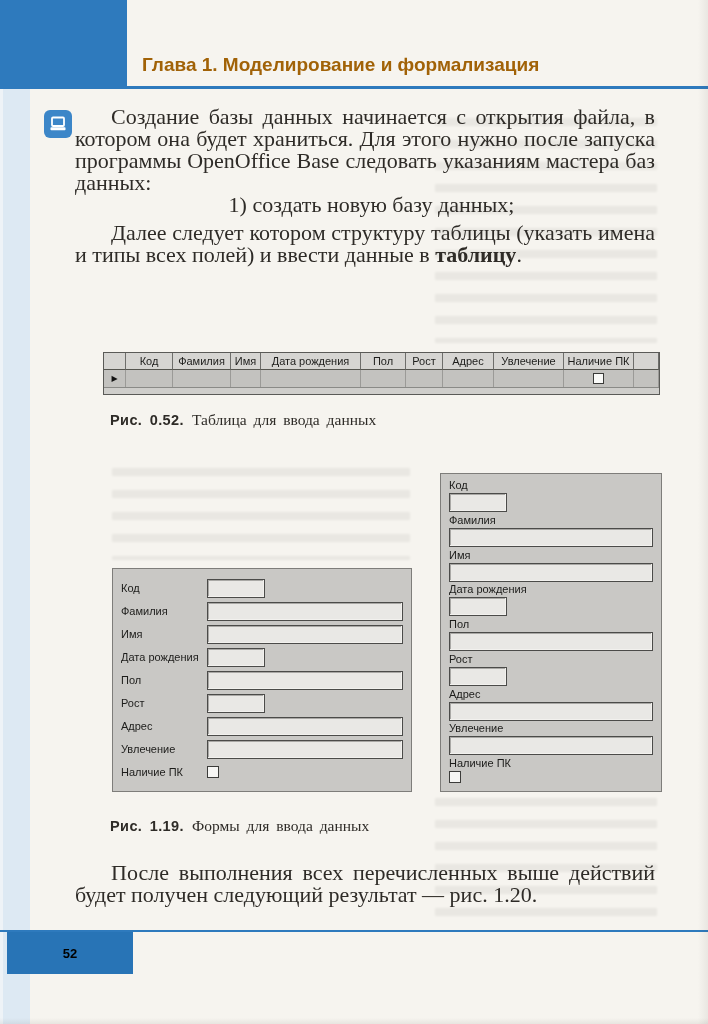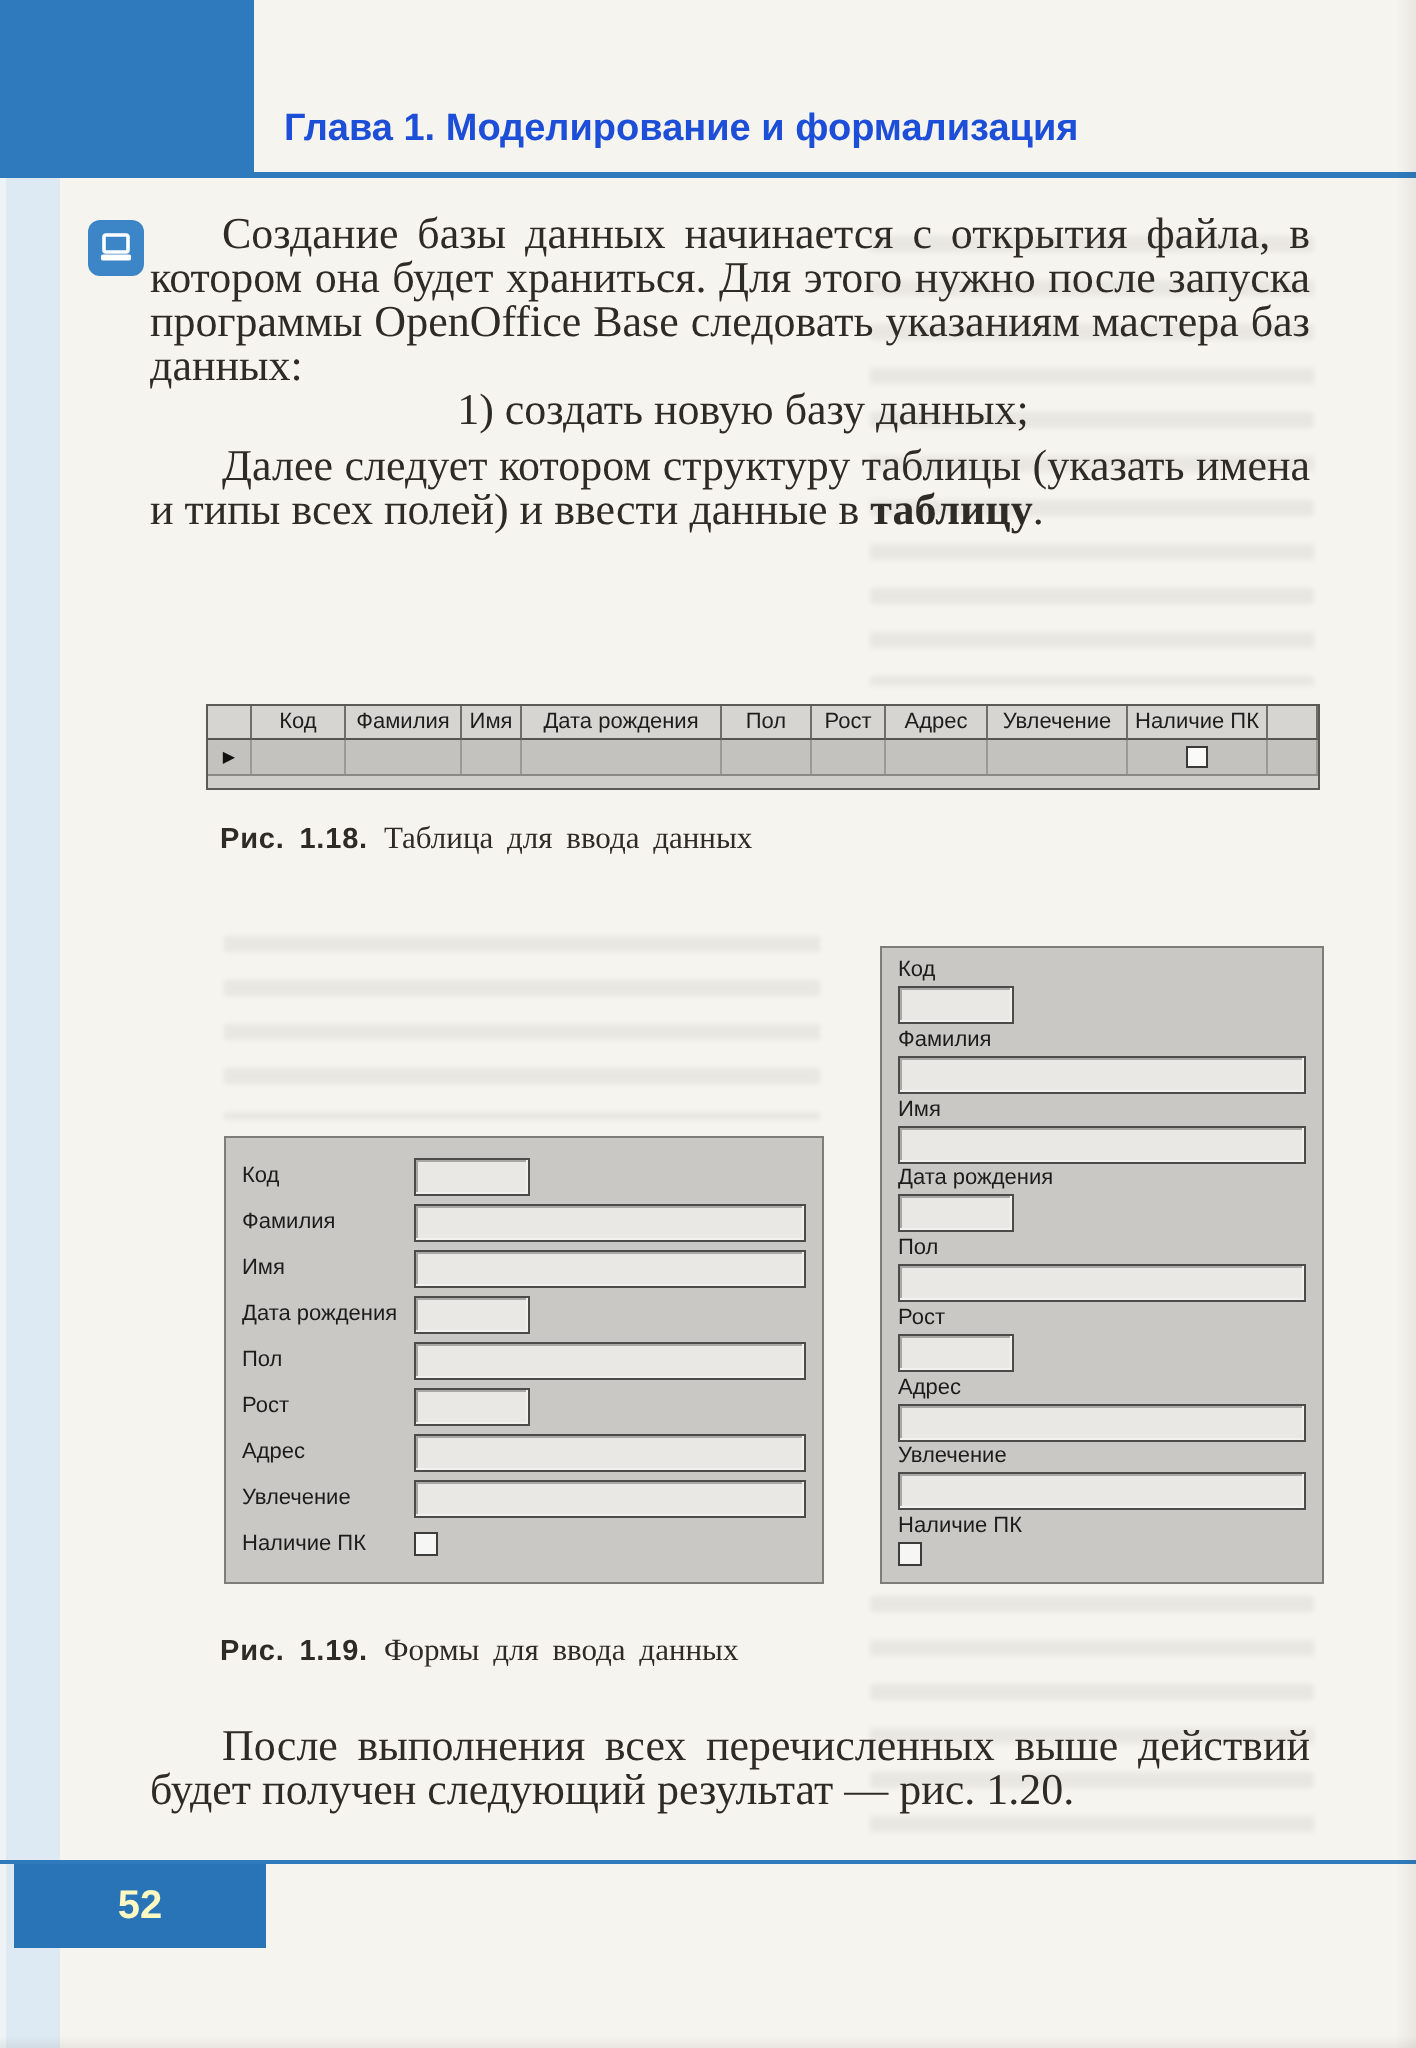--- a/index.html
+++ b/index.html
@@ -14,21 +14,21 @@
   .left-edge{position:absolute;left:0;top:0;width:3px;height:1024px;background:#eef3f7;}
   .right-edge{position:absolute;right:0;top:0;width:10px;height:1024px;
     background:linear-gradient(to left, rgba(60,55,45,0.07), rgba(60,55,45,0));}
   .bottom-edge{position:absolute;left:0;bottom:0;width:708px;height:6px;
     background:linear-gradient(to top, rgba(60,55,45,0.08), rgba(60,55,45,0));}
   .corner-block{position:absolute;left:0;top:0;width:127px;height:86px;background:#2e7abd;}
   .header-rule{position:absolute;left:0;top:86px;width:708px;height:3px;background:#2e7abd;}
   .chapter-title{
     position:absolute;left:142px;top:54px;
     font-family:"Liberation Sans", sans-serif;font-weight:bold;font-size:19px;
-    color:#1d4ed8;white-space:nowrap;
+    color:#a16207;white-space:nowrap;
   }
   .margin-icon{
     position:absolute;left:44px;top:110px;width:28px;height:28px;border-radius:6px;
     background:#3c86c8;display:flex;align-items:center;justify-content:center;
   }
   
   .textcol{position:absolute;left:75px;width:580px;font-size:22px;line-height:22px;text-align:justify;}
   .textcol p{margin:0;text-indent:36px;}
   #para1{top:106px;}
   #para23{top:222px;}
@@ -86,21 +86,21 @@
   }
   #bleed1{left:435px;top:118px;width:222px;height:225px;}
   #bleed2{left:112px;top:468px;width:298px;height:92px;}
   #bleed3{left:435px;top:798px;width:222px;height:122px;}
   
   .footer-rule{position:absolute;left:0;top:930px;width:708px;height:2px;background:#2e7abd;}
   .footer-block{
     position:absolute;left:7px;top:932px;width:126px;height:42px;background:#2874b6;
     display:flex;align-items:center;justify-content:center;
   }
-  .page-number{font-family:"Liberation Sans", sans-serif;font-weight:bold;font-size:20px;color:#fef9c3;}
+  .page-number{font-family:"Liberation Sans", sans-serif;font-weight:bold;font-size:13px;color:#000000;}
 </style>
 </head>
 <body>
 
 <div class="left-strip"></div>
 <div class="left-edge"></div>
 
 <div class="corner-block"></div>
 <div class="header-rule"></div>
 <div class="chapter-title">Глава 1. Моделирование и формализация</div>
@@ -153,21 +153,21 @@
       <div class="tcell" style="width: 70px;"></div>
       <div class="tcell" style="width: 70px;">
         <div class="tcheckbox"></div>
       </div>
       <div class="tcell" style="width: 25px;"></div>
     </div>
   <div class="tsliver"></div>
 </div>
 
 <div class="caption" id="caption118">
-  <span class="cap-label">Рис. 1.18.</span><span>Таблица для ввода данных</span>
+  <span class="cap-label">Рис. 0.52.</span><span>Таблица для ввода данных</span>
 </div>
 
 <div class="formpanel" id="form-left">
     <div class="hrow">
       <span class="flabel">Код</span>
       <div class="tinput small"></div>
     </div>
     <div class="hrow">
       <span class="flabel">Фамилия</span>
       <div class="tinput wide"></div>

